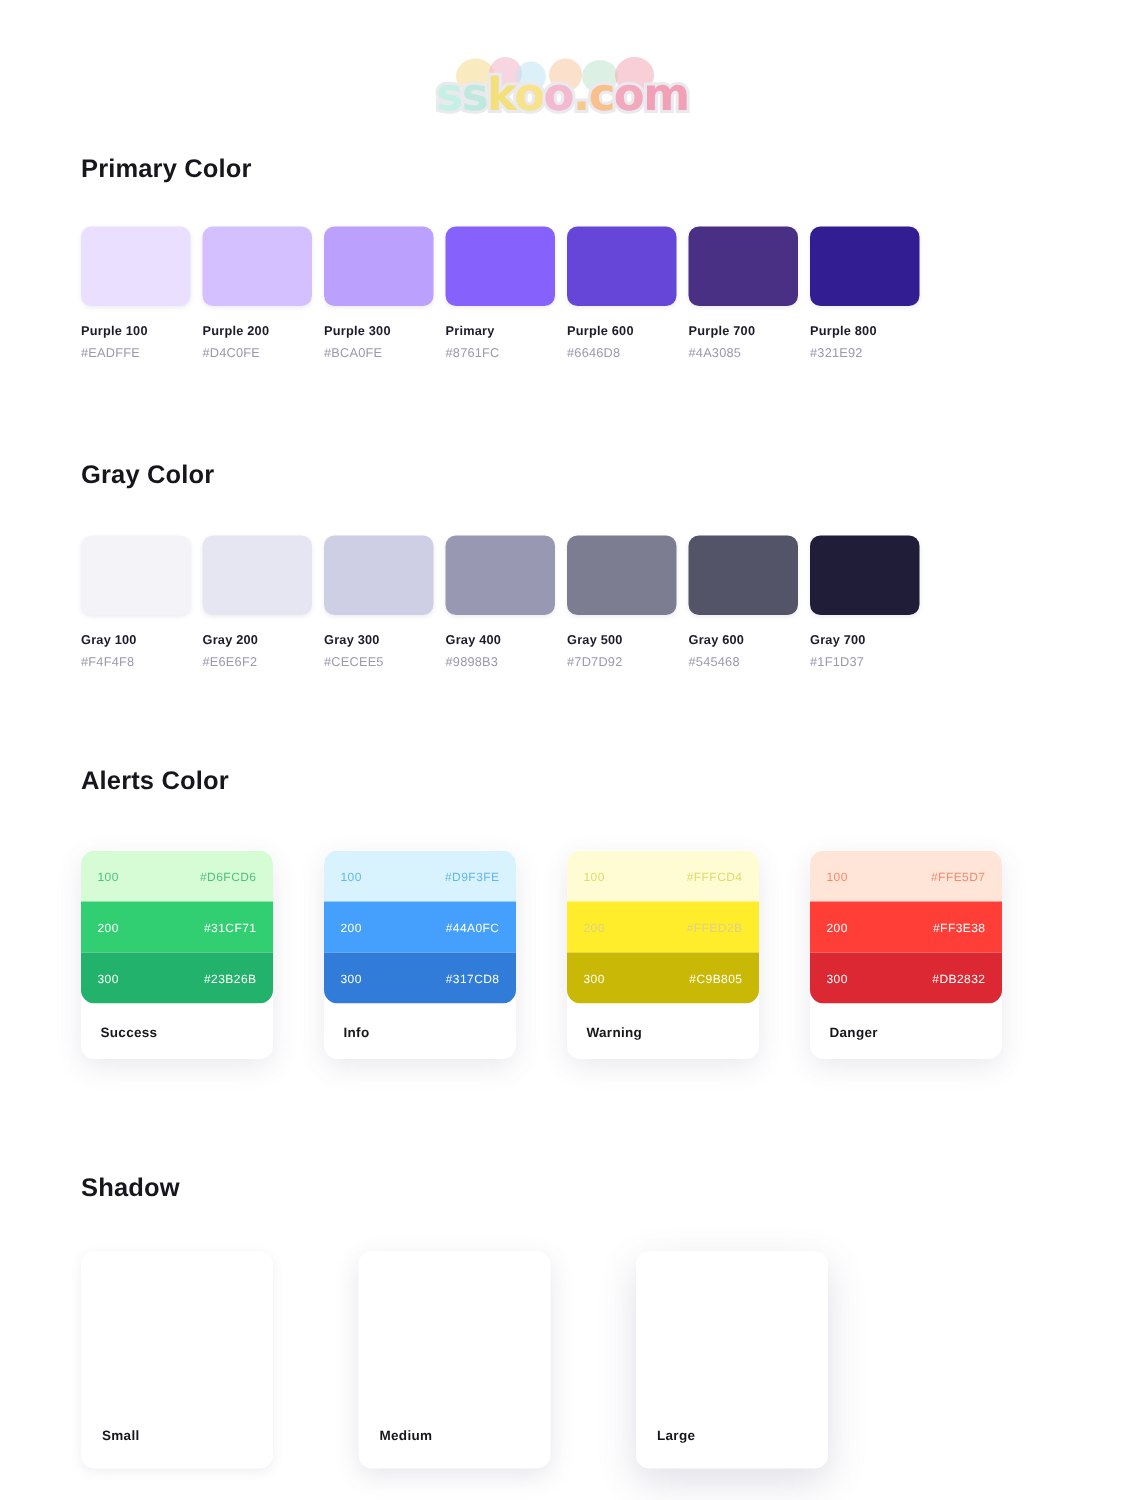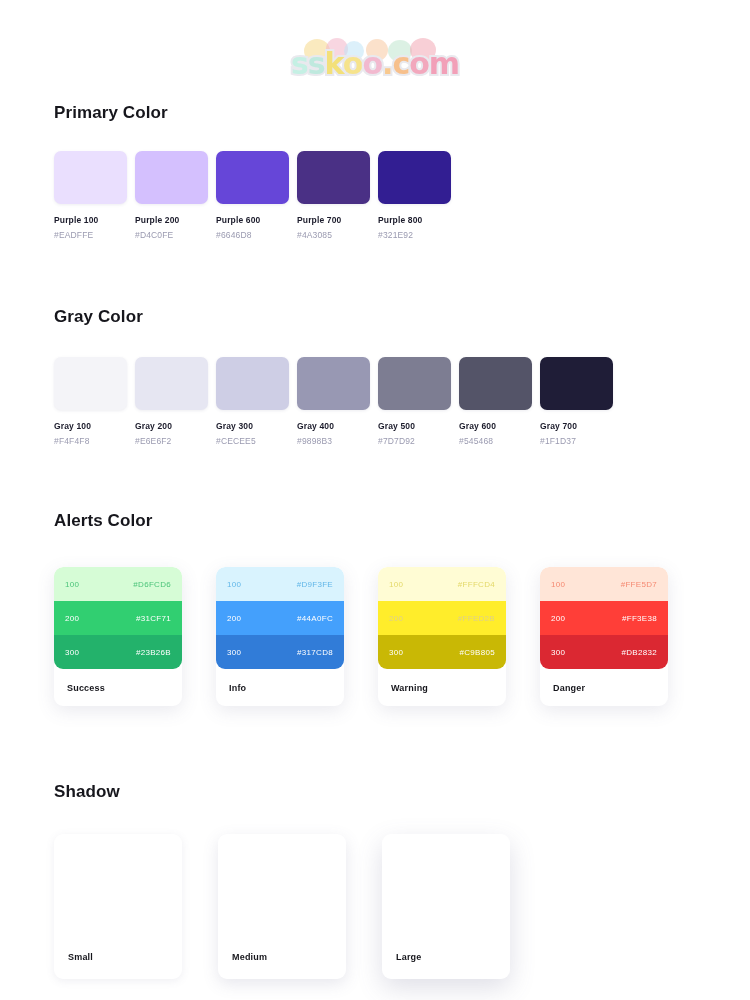--- a/index.html
+++ b/index.html
@@ -101,21 +101,21 @@
     display: flex;
     align-items: center;
     padding: 0 13px;
     font-size: 9px;
     font-weight: bold;
     color: #16161c;
     letter-spacing: .2px;
   }
 
   
-  .shadows { position: absolute; display: flex; gap: 36px; }
+  .shadows { position: absolute; display: flex; gap: 57px; }
   .shadow-card {
     width: 128px; height: 145px;
     background: #fff;
     border-radius: 9px;
     position: relative;
   }
   .shadow-card .lbl {
     position: absolute;
     left: 14px; bottom: 17px;
     font-size: 9px;
@@ -152,20 +152,30 @@
         <div class="swatch-chip" style="background: rgb(234, 223, 254);"></div>
         <div class="swatch-name">Purple 100</div>
         <div class="swatch-hex">#EADFFE</div>
       </div>
       <div class="swatch-cell">
         <div class="swatch-chip" style="background: rgb(212, 192, 254);"></div>
         <div class="swatch-name">Purple 200</div>
         <div class="swatch-hex">#D4C0FE</div>
       </div>
       <div class="swatch-cell">
+        <div class="swatch-chip" style="background: rgb(188, 160, 254);"></div>
+        <div class="swatch-name">Purple 300</div>
+        <div class="swatch-hex">#BCA0FE</div>
+      </div>
+      <div class="swatch-cell">
+        <div class="swatch-chip" style="background: rgb(135, 97, 252);"></div>
+        <div class="swatch-name">Primary</div>
+        <div class="swatch-hex">#8761FC</div>
+      </div>
+      <div class="swatch-cell">
         <div class="swatch-chip" style="background: rgb(102, 70, 216);"></div>
         <div class="swatch-name">Purple 600</div>
         <div class="swatch-hex">#6646D8</div>
       </div>
       <div class="swatch-cell">
         <div class="swatch-chip" style="background: rgb(74, 48, 133);"></div>
         <div class="swatch-name">Purple 700</div>
         <div class="swatch-hex">#4A3085</div>
       </div>
       <div class="swatch-cell">

